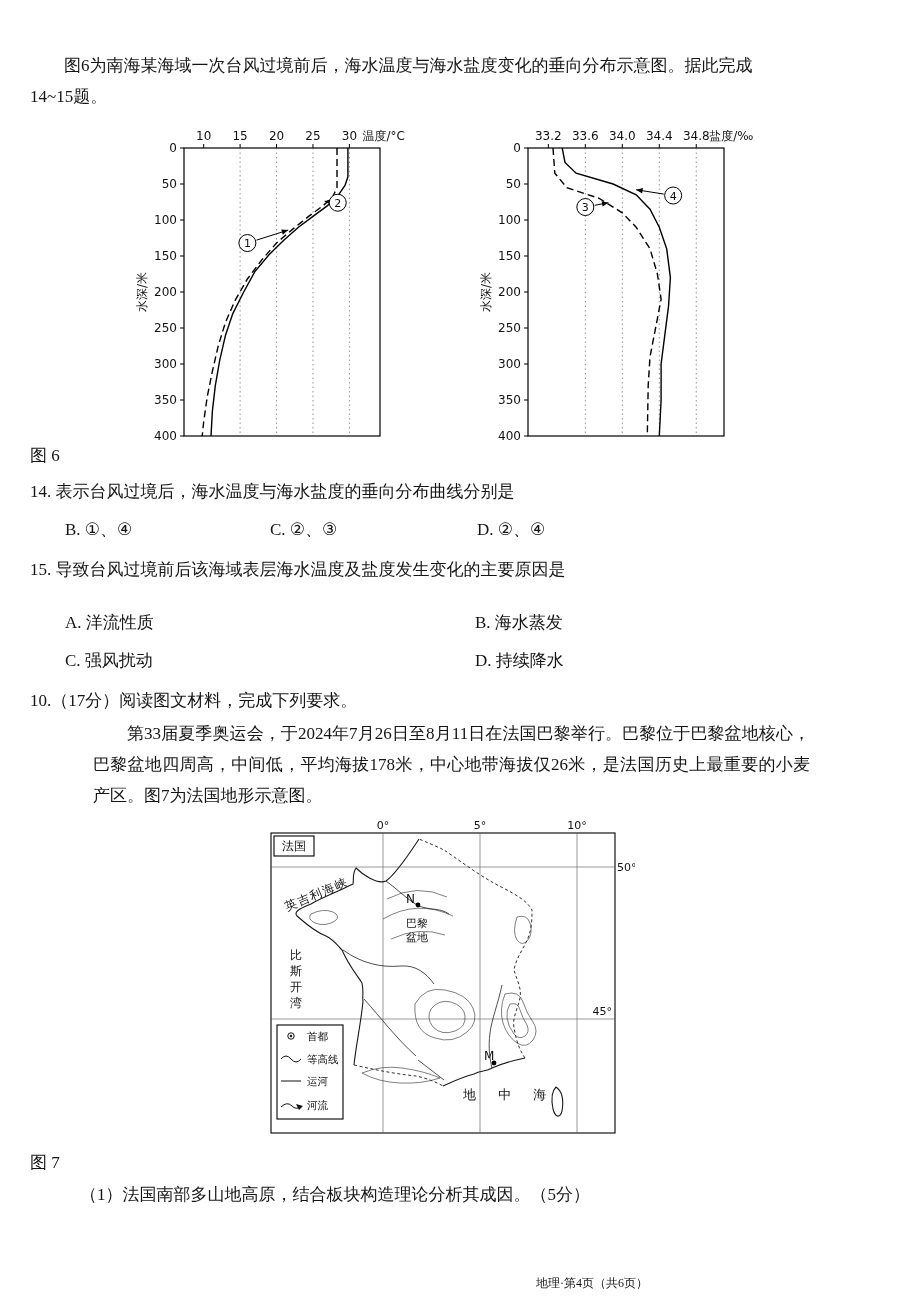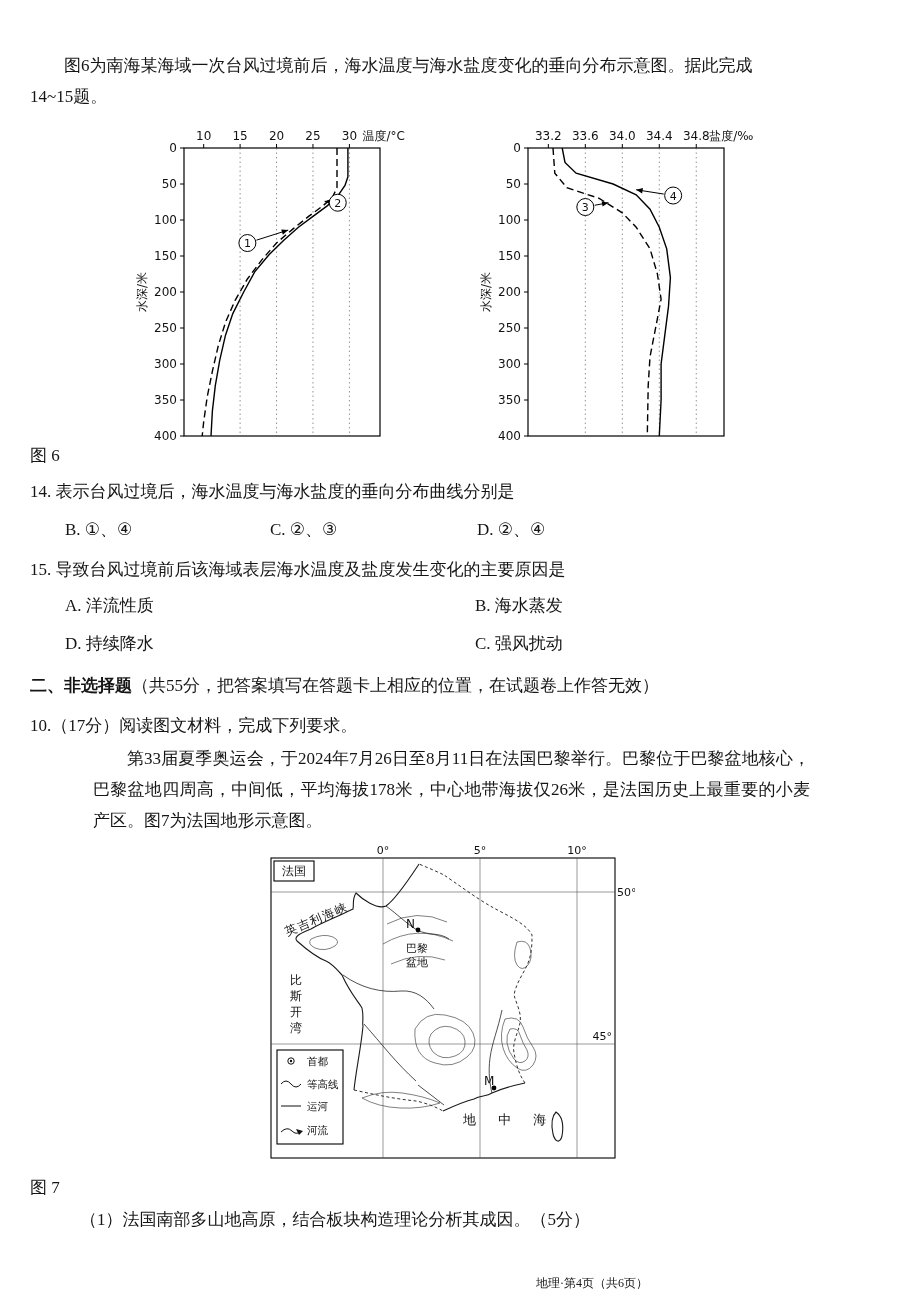--- a/index.html
+++ b/index.html
@@ -8,21 +8,21 @@
        font-family:"Liberation Serif","DejaVu Serif","DejaVu Sans",serif;font-size:17px;}
   .page{width:900px;height:1300px;display:flex;flex-direction:column;padding:50px 30px 8px;}
   p{margin:0;}
   .intro-line{line-height:31px;text-align:justify;}
   .indent{text-indent:2em;}
   .charts{display:flex;justify-content:center;gap:44px;margin-top:6px;text-decoration:underline;}
   .caption{text-align:left;font-size:17px;margin-top:2px;}
   .q{line-height:31px;margin-top:9px;}
   .optrow{display:flex;padding-left:35px;margin-top:7px;line-height:31px;}
   .o1{width:203px;}.o2{width:205px;}.o3{width:207px;}
-  .optgrid{display:grid;grid-template-columns:410px auto;padding-left:35px;margin-top:5px;
+  .optgrid{display:grid;grid-template-columns:410px auto;padding-left:35px;margin-top:22px;
            row-gap:7px;line-height:31px;}
   .section{font-weight:bold;margin-top:11px;line-height:31px;}
   .para{margin:2px 60px 0 63px;text-indent:2em;text-align:justify;line-height:31px;}
   .mapwrap{display:flex;justify-content:center;margin-top:6px;}
   .subq{padding-left:50px;margin-top:5px;line-height:31px;}
   .footer{margin-top:auto;text-align:right;padding-right:222px;font-size:12px;}
   svg text{font-family:"DejaVu Sans","Liberation Sans",sans-serif;fill:#111;}
   .t{font-size:11px;}
   .t12{font-size:12px;}
   .t13{font-size:13px;}
@@ -147,25 +147,24 @@
   <div class="optrow">
     <span class="o2">B. ①、④</span>
     <span class="o3">C. ②、③</span>
     <span>D. ②、④</span>
   </div>
 
   <p class="q">15. 导致台风过境前后该海域表层海水温度及盐度发生变化的主要原因是</p>
   <div class="optgrid">
     <span>A. 洋流性质</span>
     <span>B. 海水蒸发</span>
+    <span>C. 强风扰动</span>
     <span>D. 持续降水</span>
-    <span>C. 强风扰动</span>
-  </div>
-
-  <p class="section"><b>二、非选择题</b><span style="font-weight:normal">（共55分，把答案填写在答题卡上相应的位置，在试题卷上作答无效）</span></p>
+  </div>
+
 
   <p class="q">10.（17分）阅读图文材料，完成下列要求。</p>
   <p class="para">第33届夏季奥运会，于2024年7月26日至8月11日在法国巴黎举行。巴黎位于巴黎盆地核心，巴黎盆地四周高，中间低，平均海拔178米，中心地带海拔仅26米，是法国历史上最重要的小麦产区。图7为法国地形示意图。</p>
 
   <div class="mapwrap">
     <svg width="370" height="332" viewBox="0 0 370 332">
       <g>
         <rect class="frame" x="6" y="16" width="344" height="300"></rect>
         <line class="gridl" x1="118" y1="16" x2="118" y2="316"></line>
         <line class="gridl" x1="215" y1="16" x2="215" y2="316"></line>

